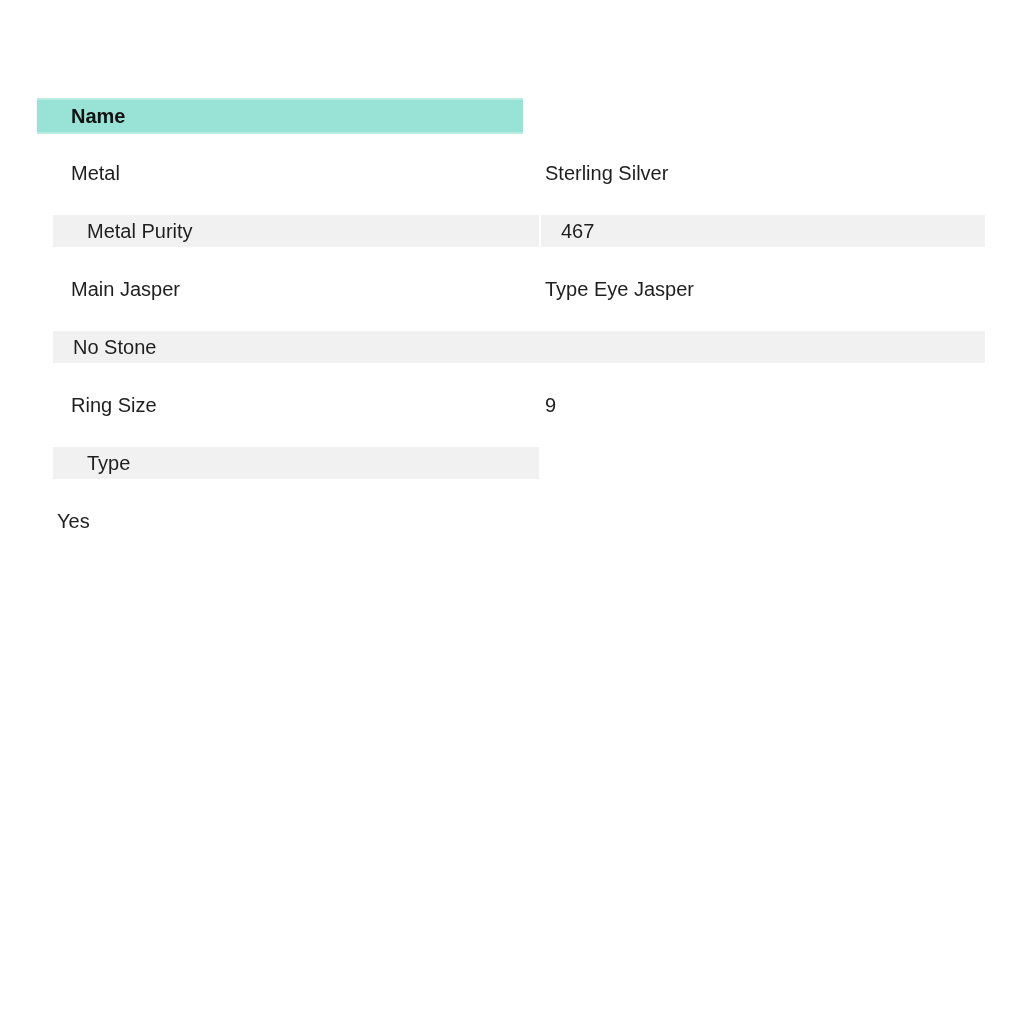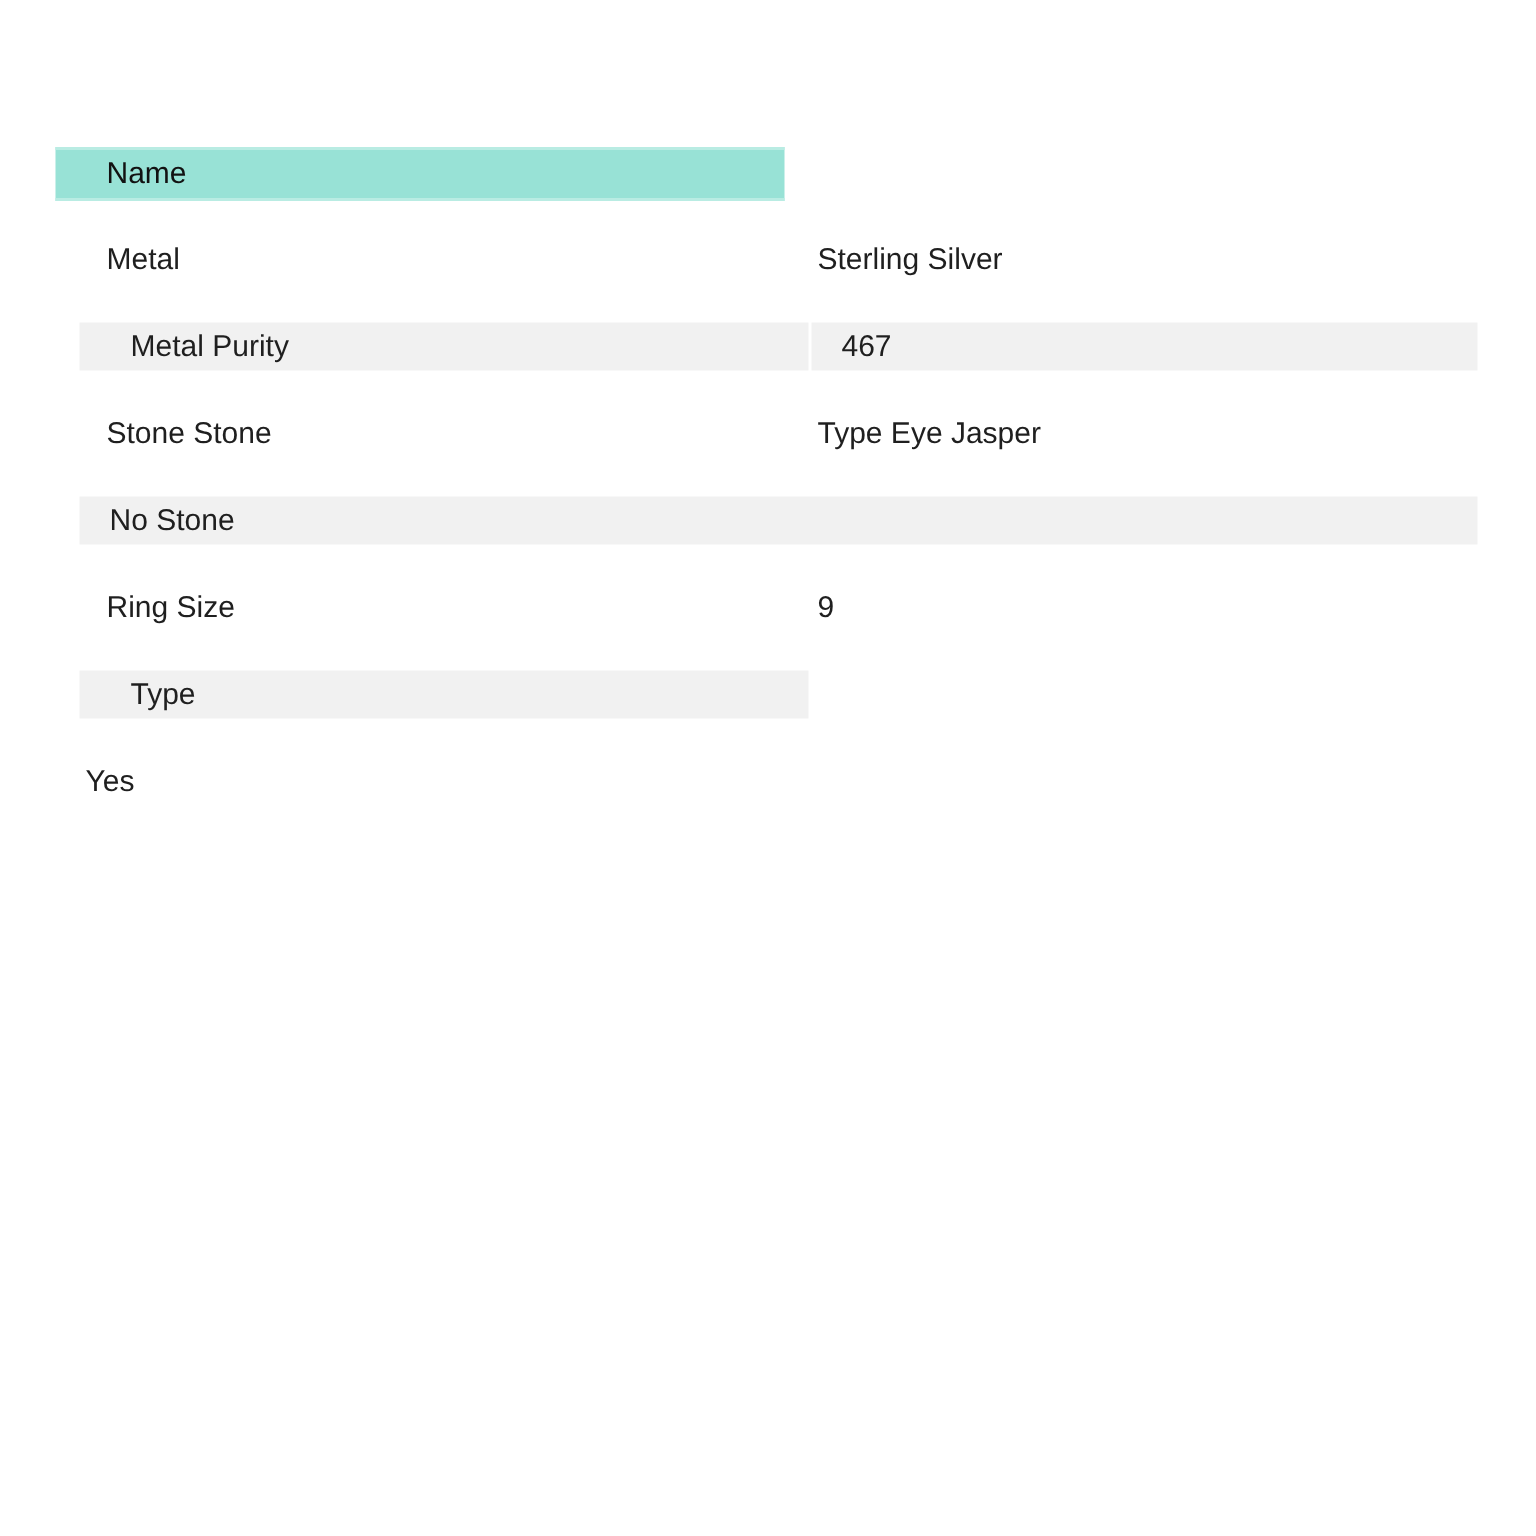--- a/index.html
+++ b/index.html
@@ -23,21 +23,21 @@
     height: 50px;
   }
   .th {
     background: var(--header-bg, #98e2d6);
     border-top: 2px solid var(--header-edge, #b9ece3);
     border-bottom: 2px solid var(--header-edge, #b9ece3);
     box-sizing: border-box;
     display: flex;
     align-items: center;
     font-size: 20px;
-    font-weight: 400;
+    font-weight: 700;
     color: #121212;
     margin-top: 14px;
   }
   .tr {
     display: flex;
     column-gap: 2px;
     height: 58px;
     box-sizing: border-box;
   }
   .tr.striped {
@@ -77,21 +77,21 @@
     <div class="td col-name">Metal</div>
     <div class="td col-value">Sterling Silver</div>
   </div>
 
   <div class="tr striped">
     <div class="td col-name">Metal Purity</div>
     <div class="td col-value">467</div>
   </div>
 
   <div class="tr">
-    <div class="td col-name">Stone Stone</div>
+    <div class="td col-name">Main Jasper</div>
     <div class="td col-value">Type Eye Jasper</div>
   </div>
 
   <div class="tr striped">
     <div class="td col-value">No Stone</div>
   </div>
 
   <div class="tr">
     <div class="td col-name">Ring Size</div>
     <div class="td col-value">9</div>

